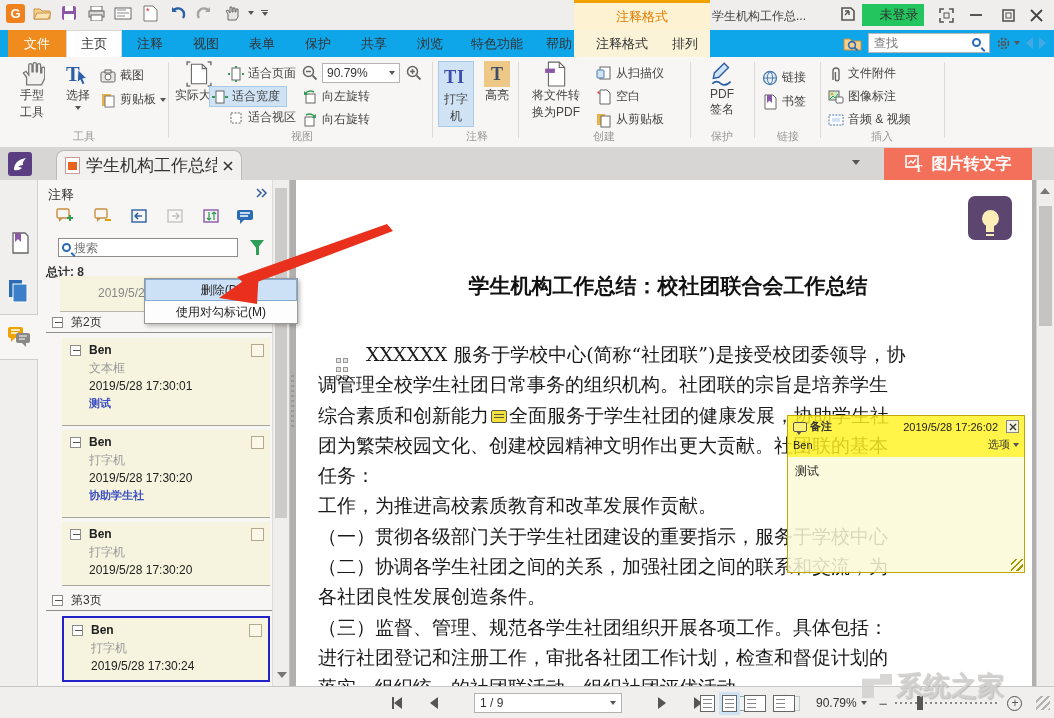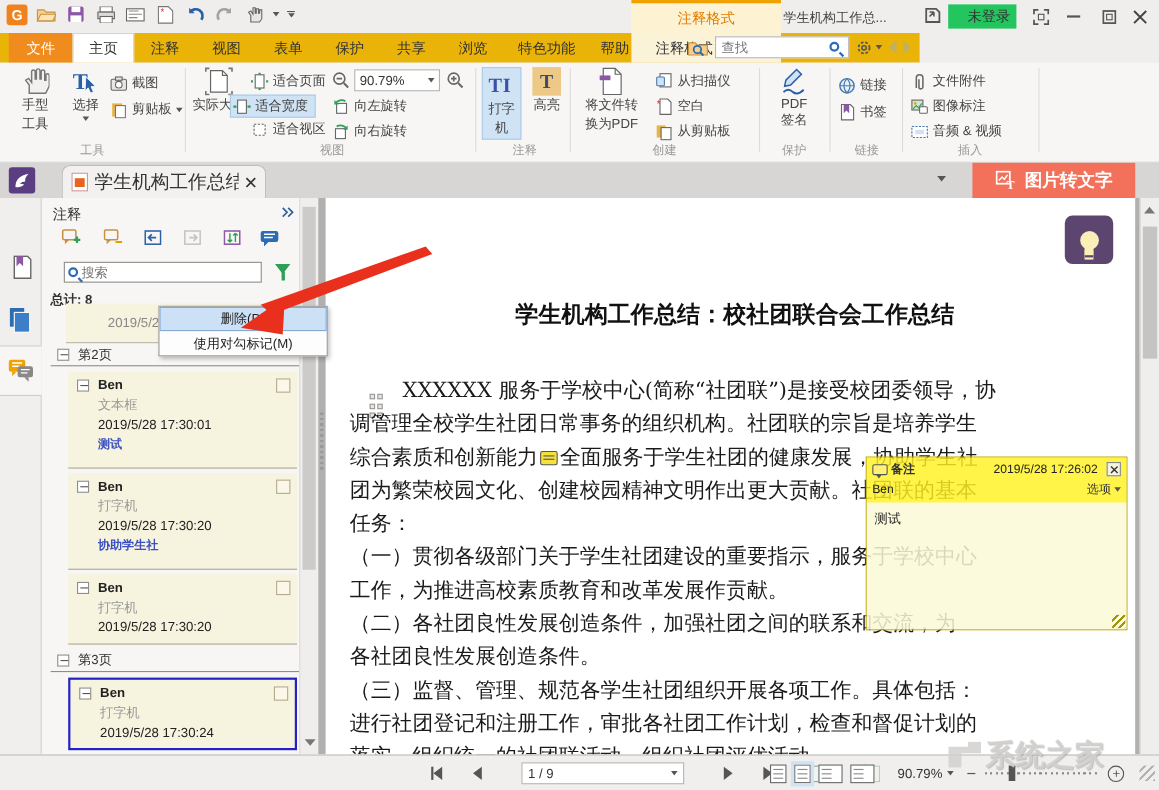--- a/index.html
+++ b/index.html
@@ -15,21 +15,21 @@
   .logo { width:19px; height:19px; background:#f0821e; border-radius:3px; color:#fff; font-weight:bold; font-size:13px; display:flex; align-items:center; justify-content:center; }
   .caret { width:0; height:0; border-left:4px solid transparent; border-right:4px solid transparent; border-top:5px solid #555; display:inline-block; }
   .caret.sm { border-left-width:3px; border-right-width:3px; border-top-width:4px; }
   .ctx-highlight { position:absolute; left:574px; top:0; width:136px; height:30px; background:#fdf3d2; border-top:3px solid #f0a202; color:#e07b00; display:flex; align-items:center; justify-content:center; font-size:13px; }
   .win-doc-title { position:absolute; left:712px; top:8px; color:#444; font-size:12px; }
   .share-ic { position:absolute; left:838px; top:5px; }
   .login-badge { position:absolute; left:862px; top:4px; width:62px; height:22px; background:#22c55e; color:#333; display:flex; align-items:center; justify-content:center; font-size:13px;padding-left:12px; }
   .winctl { position:absolute; top:7px; width:16px; height:16px; display:flex; align-items:center; justify-content:center; }
 
   
-  .tabrow { position:absolute; left:0; top:30px; width:836px; height:27px; background:#eab308; }
+  .tabrow { position:absolute; left:0; top:30px; width:1054px; height:27px; background:#0ea5e9; }
   .ctx-bg { position:absolute; left:574px; top:0; width:136px; height:27px; background:#fbf3d8; }
   .rtab { position:absolute; top:0; height:27px; display:flex; align-items:center; justify-content:center; font-size:13px; color:#333; }
   .rtab.file { background:#ef8c1d; color:#fff; }
   .rtab.active { background:#ffffff; border:1px solid #d8d6d4; border-bottom:none; }
   .find-cluster { position:absolute; right:8px; top:3px; display:flex; align-items:center; gap:6px; }
   .find-box { width:122px; height:20px; background:#fff; border:1px solid #b9b7b5; position:relative; }
   .find-box input { width:100%; height:100%; border:none; outline:none; padding:0 22px 0 5px; font-size:12px; font-family:inherit; background:transparent; }
   .mag { width:9px; height:9px; border:2px solid #2b6cb5; border-radius:50%; position:relative; display:inline-block; }
   .mag:after { content:""; position:absolute; width:2px; height:5px; background:#2b6cb5; transform:rotate(-45deg); left:8px; top:7px; }
   .navarrow { width:0; height:0; border-top:6px solid transparent; border-bottom:6px solid transparent; opacity:.45; }
@@ -686,23 +686,23 @@
         <span class="glass"></span>
       </div>
 
     <div class="doc-title">学生机构工作总结：校社团联合会工作总结</div>
     <div class="bodytext">
       <div class="dline indent">XXXXXX 服务于学校中心(简称“社团联”)是接受校团委领导，协</div>
       <div class="dline">调管理全校学生社团日常事务的组织机构。社团联的宗旨是培养学生</div>
       <div class="dline"><span>综合素质和创新能力</span><span class="inline-note-icon"></span><span>全面服务于学生社团的健康发展，协助学生社</span></div>
       <div class="dline">团为繁荣校园文化、创建校园精神文明作出更大贡献。社团联的基本</div>
       <div class="dline">任务：</div>
+      <div class="dline">工作，为推进高校素质教育和改革发展作贡献。</div>
       <div class="dline">（一）贯彻各级部门关于学生社团建设的重要指示，服务于学校中心</div>
-      <div class="dline">工作，为推进高校素质教育和改革发展作贡献。</div>
-      <div class="dline">（二）各社团良性发展创造条件，加强社团之间的联系和交流，为</div>
+      <div class="dline">（二）协调各学生社团之间的关系，加强社团之间的联系和交流，为</div>
       <div class="dline">各社团良性发展创造条件。</div>
       <div class="dline">（三）监督、管理、规范各学生社团组织开展各项工作。具体包括：</div>
       <div class="dline">进行社团登记和注册工作，审批各社团工作计划，检查和督促计划的</div>
       <div class="dline">落实，组织统一的社团联活动，组织社团评优活动。</div>
     </div>
 
     <div class="note">
       <div class="note-head">
         <div class="nrow">
           <span class="ntype">

